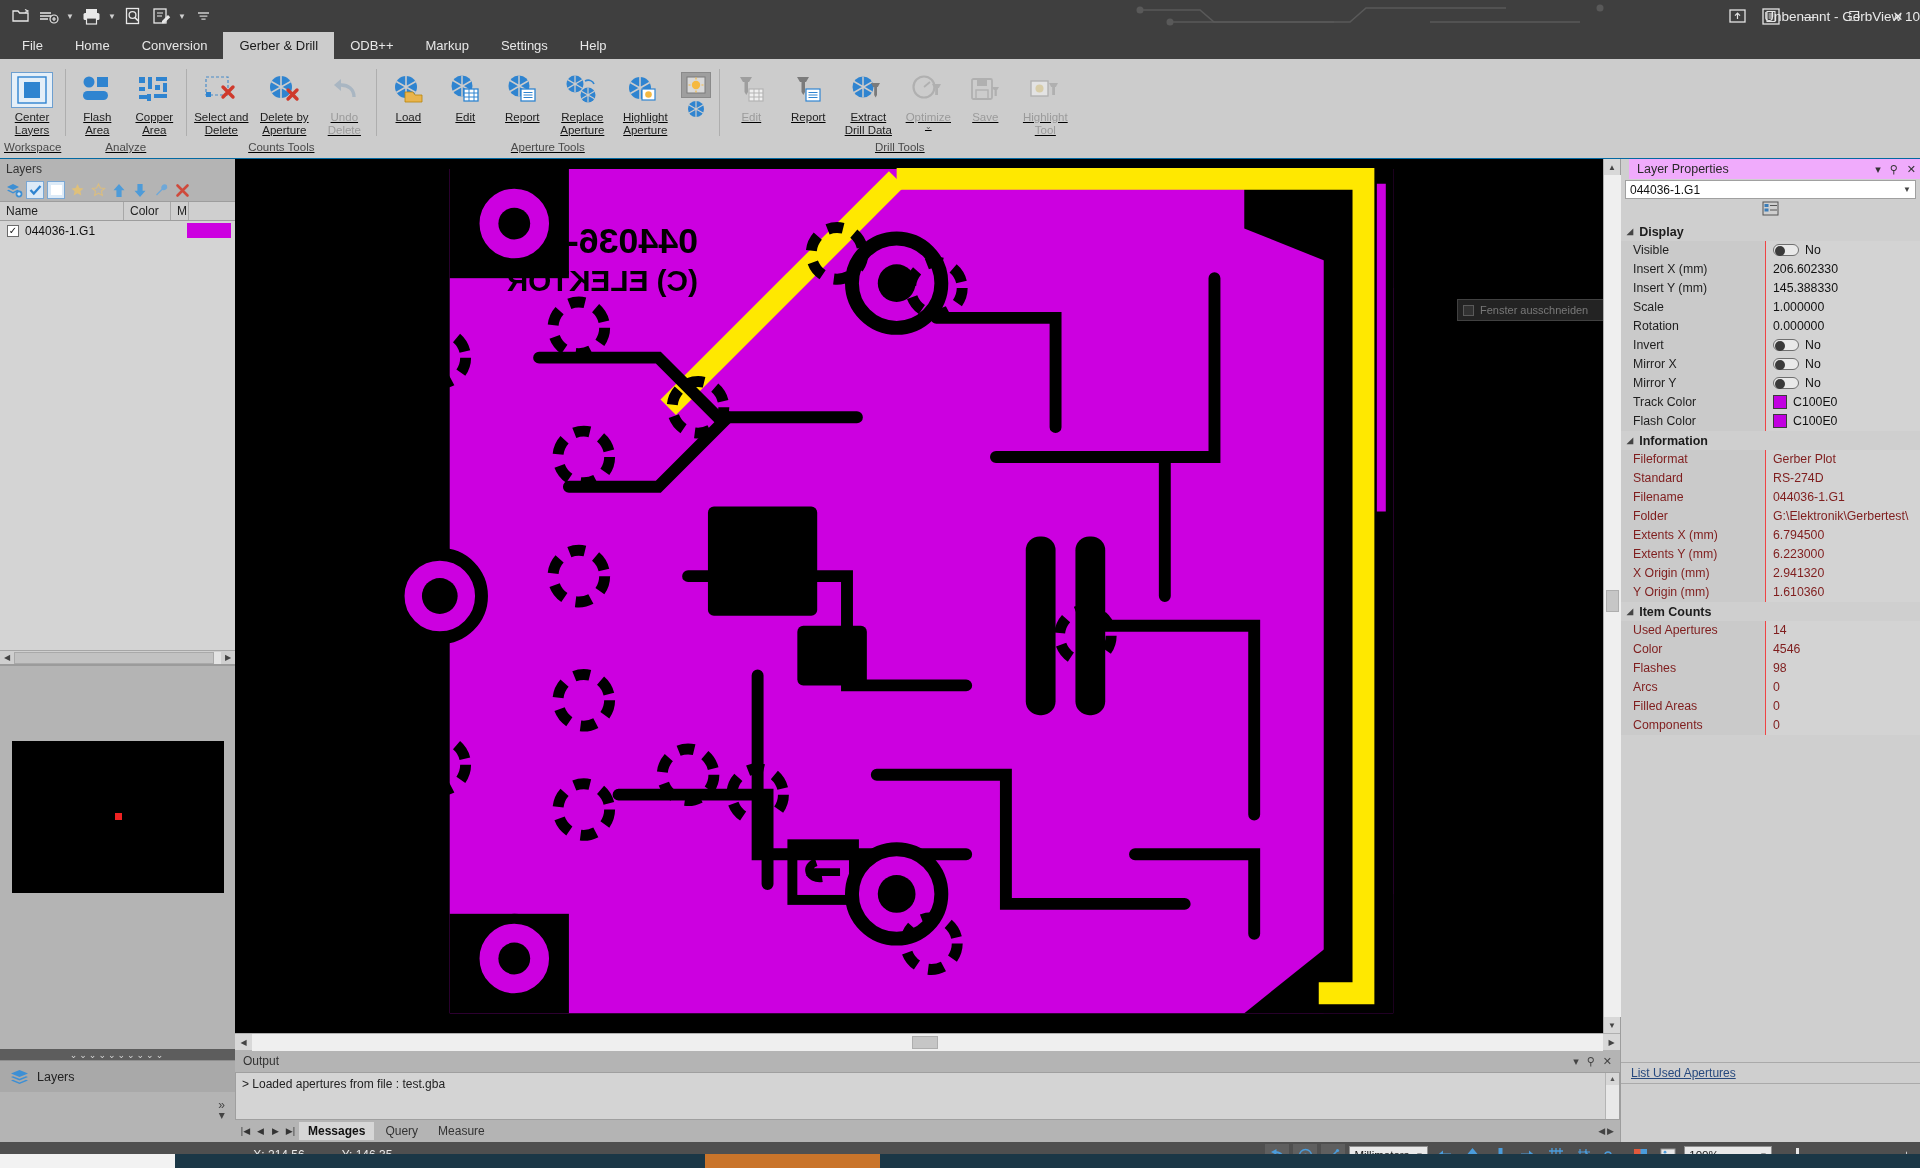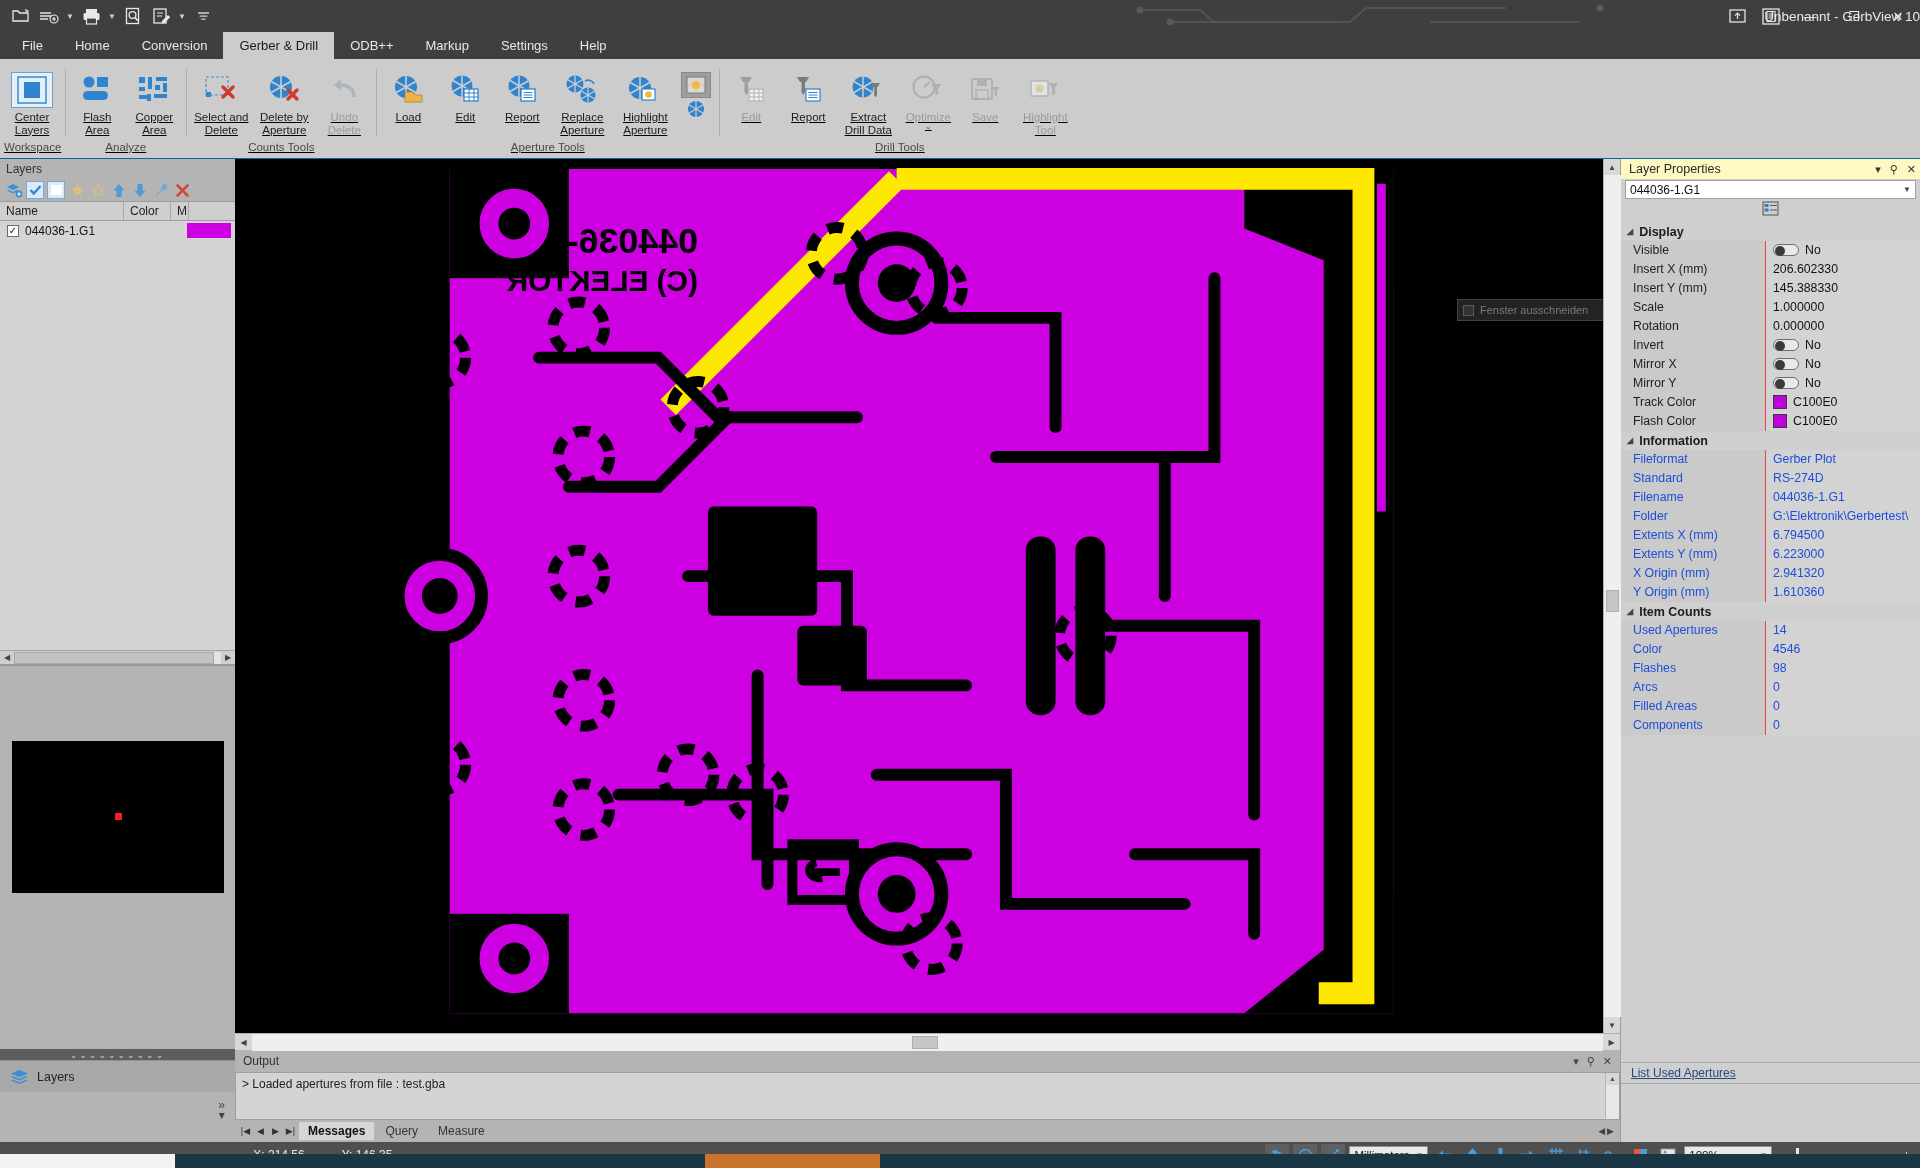--- a/index.html
+++ b/index.html
@@ -138,21 +138,21 @@
   .out-vs { position:absolute; right:0; top:0; bottom:0; width:14px; background:#e8e8e8; border-left:1px solid #b4b4b4;}
   .out-vs .a{height:12px;text-align:center;font-size:7px;color:#555;line-height:12px;background:#d7d7d7;}
   .out-tabs { height:22px; display:flex; align-items:center; gap:2px; padding-left:4px; background:#b4b4b4;}
   .navbtn { width:13px; text-align:center; font-size:9px; color:#333; }
   .otab { font-size:12px; padding:2px 9px; color:#333; position:relative;}
   .otab.active { background:#d6d6d6; color:#111; font-weight:bold; }
   .out-tabs .rightarrows{ margin-left:auto; display:flex; gap:2px; padding-right:6px; color:#444; font-size:9px;}
 
   
   .rightdock { width:300px; flex:0 0 300px; background:#cfcfcf; display:flex; flex-direction:column; border-left:1px solid #9d9d9d;}
-  .rd-cap { height:20px; display:flex; align-items:center; padding:0 4px 0 8px; font-size:12.5px; color:#2a2a2a; background:#fef9c3;}
+  .rd-cap { height:20px; display:flex; align-items:center; padding:0 4px 0 8px; font-size:12.5px; color:#2a2a2a; background:#f0abfc;margin-left:8px;}
   .rd-cap .acts { margin-left:auto; display:flex; gap:9px; align-items:center; color:#333; font-size:11px;}
   .rd-combo {
     height:19px; margin:1px 4px; background:#fff; border:1px solid #a0a0a0; display:flex; align-items:center;
     padding:0 4px; font-size:12px; color:#111;
   }
   .rd-combo .cv{flex:1;}
   .rd-combo .ca{font-size:8px;color:#444;}
   .rd-tools { height:22px; display:flex; align-items:center; gap:16px; padding:1px 4px;flex-direction:column;}
   .rd-tools .ti{ width:20px;height:19px;display:flex;align-items:center;justify-content:center;}
   .rd-search{
@@ -161,21 +161,21 @@
   }
   .rd-search .mag{margin-left:auto;color:#2f6ea8;}
   .grp-row { display:flex; align-items:center; gap:6px; height:19px; padding-left:6px;
              font-size:12.5px; font-weight:bold; color:#1c1c1c; background:#cfcfcf;}
   .grp-row .tri{font-size:8px;color:#444;}
   .prow { display:flex; height:19px; align-items:center; font-size:12.3px; border-bottom:1px solid #c4c4c4;}
   .prow .k { width:145px; padding-left:12px; color:#1e1e1e; background:#cacaca; height:19px; line-height:19px;
              border-right:1px solid #ef4444; overflow:hidden; white-space:nowrap;}
   .prow .v { flex:1; padding-left:7px; color:#111; height:19px; line-height:19px; background:#d3d3d3;
              display:flex; align-items:center; gap:6px; overflow:hidden; white-space:nowrap;}
-  .prow.dim .k, .prow.dim .v { color:#1d4ed8; }
+  .prow.dim .k, .prow.dim .v { color:#7f1d1d; }
   .toggle { width:26px; height:12px; border-radius:6px; border:1px solid #6f6f6f; background:#e9e9e9;
             position:relative; flex:0 0 26px;}
   .toggle i { position:absolute; left:1px; top:1px; width:10px; height:10px; border-radius:50%; background:#3a3a3a;}
   .csw { width:14px; height:14px; border:1px solid #3b3b3b; flex:0 0 14px;}
   .rd-fill{flex:1;background:#cfcfcf;}
   .rd-link { height:22px; display:flex; align-items:center; padding-left:10px; font-size:12px;
              color:#27497e; text-decoration:underline; border-top:1px solid #aaa; border-bottom:1px solid #aaa;}
   .rd-bottom{height:58px;background:#cfcfcf;}
 
   

